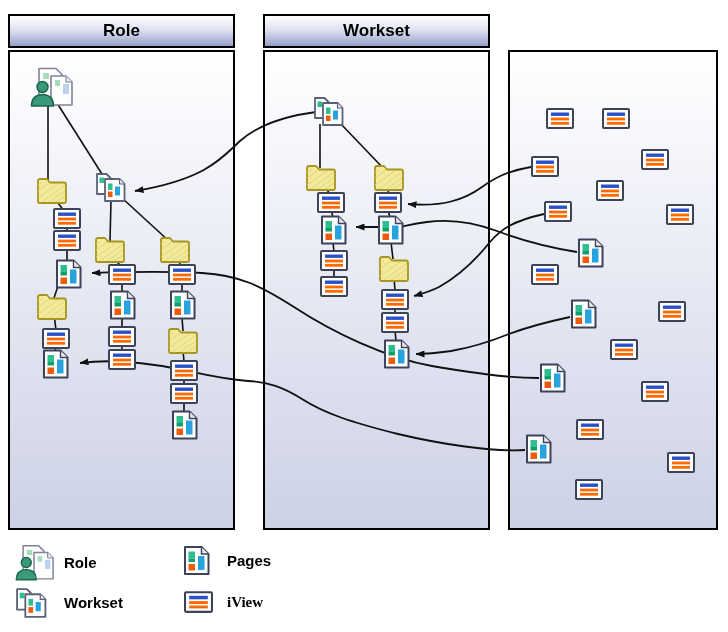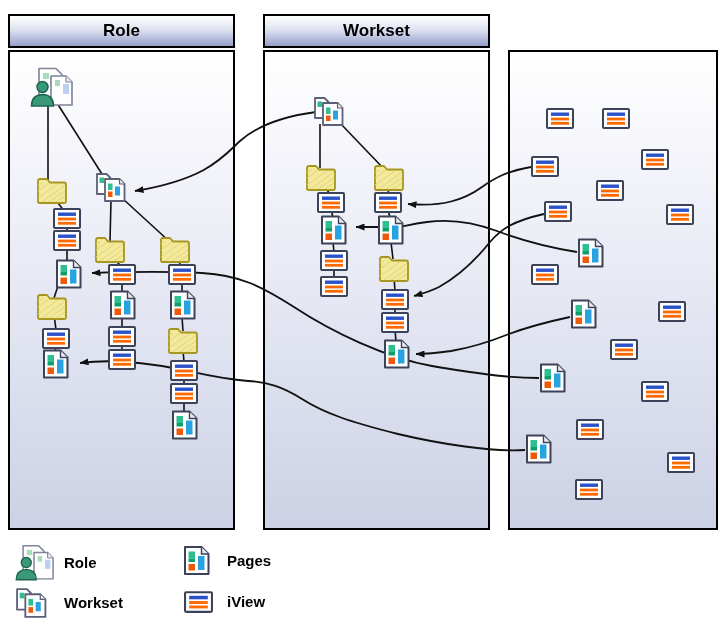--- a/index.html
+++ b/index.html
@@ -561,15 +561,15 @@
          <rect x="14" y="19.5" width="4.5" height="5.5" fill="#ee5a0b"></rect>
          <rect x="21" y="14.5" width="5" height="9" fill="#29a3e0"></rect>
         </svg></span>
       <span class="legend-label" style="left: 64px; top: 593px;">Workset</span>
       <span class="legend-icon" style="left: 184px; top: 591px;"><svg width="29" height="22" viewBox="0 0 28 21" xmlns="http://www.w3.org/2000/svg">
           <rect x="1" y="1" width="26" height="19" rx="1" fill="#fff" stroke="#3c4257" stroke-width="2"></rect>
          <rect x="5" y="4.5" width="18" height="3.4" fill="#2a52c8"></rect>
          <rect x="5" y="9.6" width="18" height="2.8" fill="#ff6a00"></rect>
          <rect x="5" y="13.9" width="18" height="2.8" fill="#ff6a00"></rect>
         </svg></span>
-      <span class="legend-label" style="left: 227px; top: 592px;">iView</span>
+      <span class="legend-label" style="left: 227px; top: 592px; font-family: Liberation Serif, serif;">iView</span>
     </div>
 </div>
 
 </body></html>

